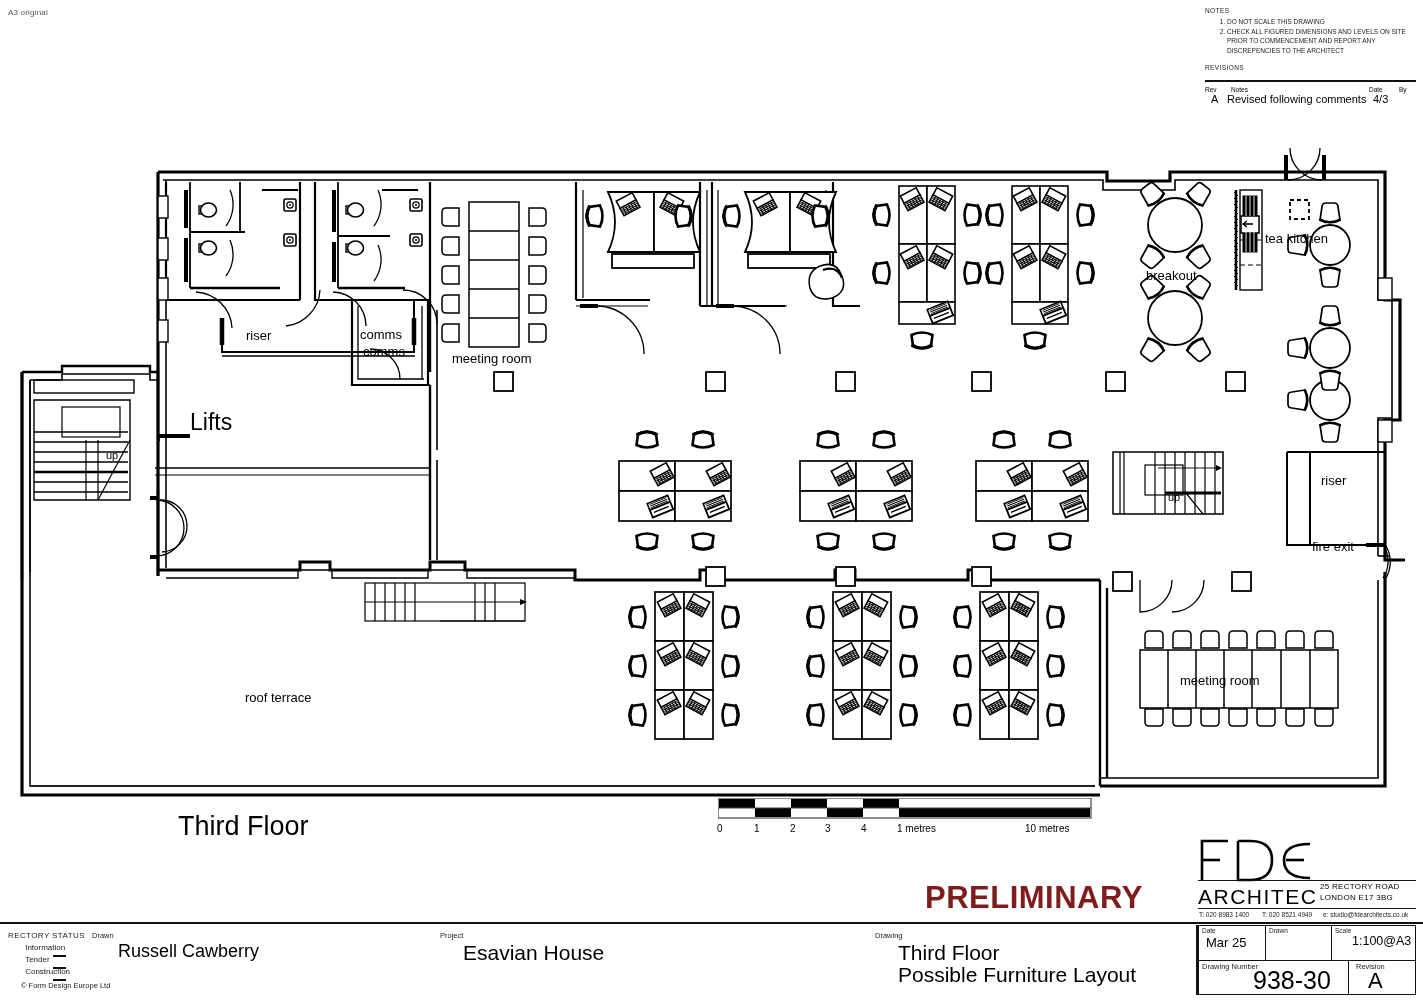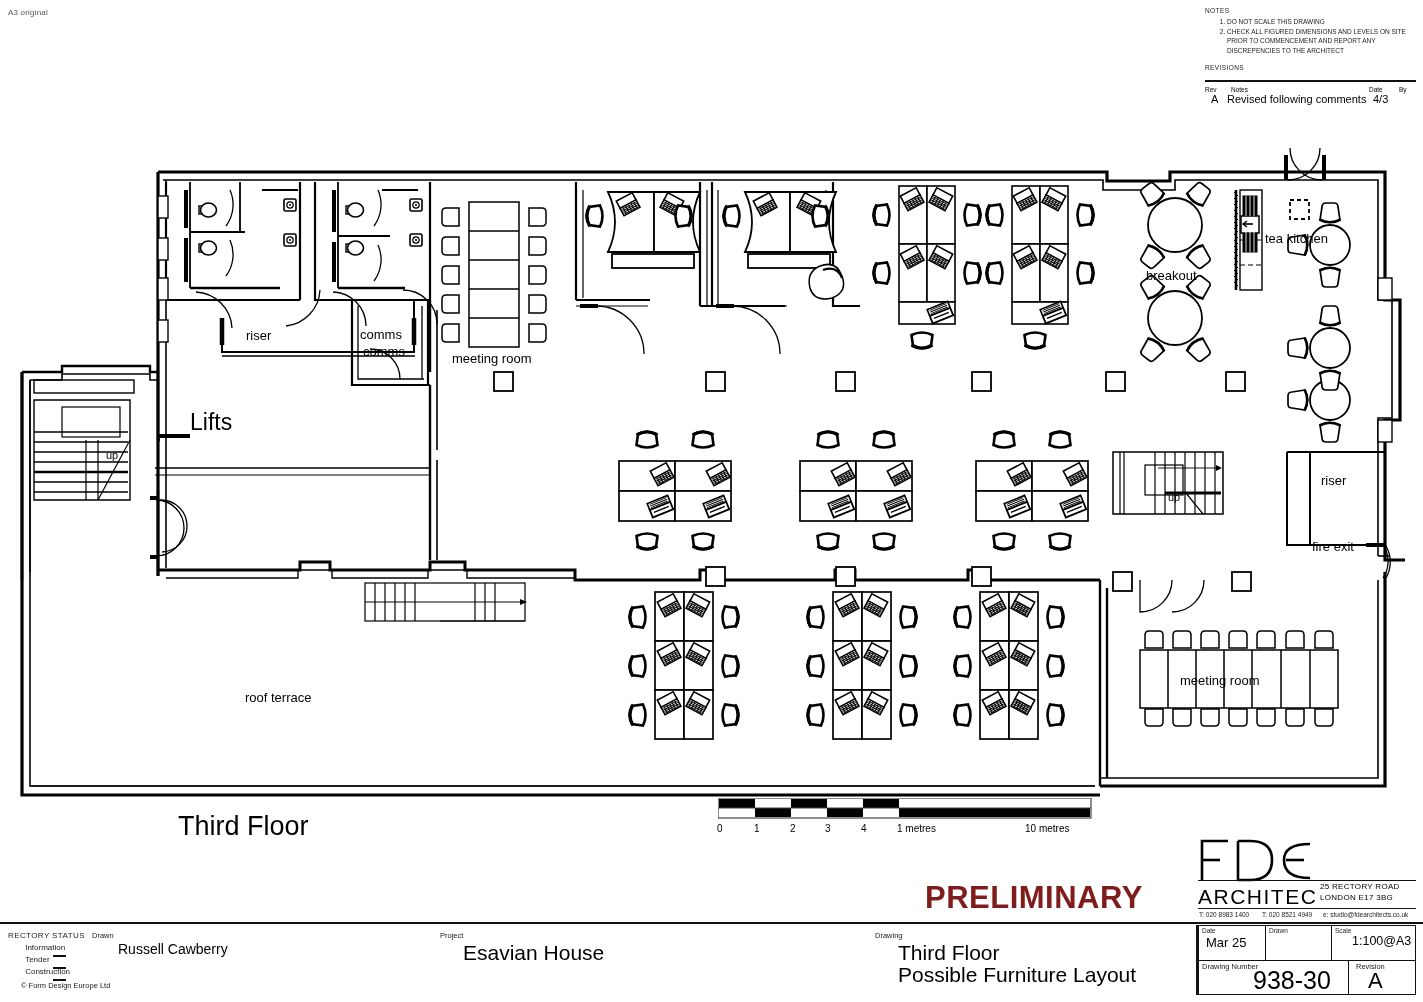--- a/index.html
+++ b/index.html
@@ -60,21 +60,21 @@
   
   #status-block{left:8px;top:930px;font-size:8px;line-height:1.55;color:#222;}
   .st-row{display:flex;align-items:center;height:12px;flex-direction:column;}
   .st-row .st-lbl{width:68px;}
   .box-empty{width:11px;height:11px;border:1.3px solid #111;background:#fff;}
   .box-filled{width:11px;height:11px;border:1.3px solid #111;background:#111;}
   #status-title{letter-spacing:.4px;font-size:8px;}
   #copyright{font-size:7.5px;margin-top:2px;margin-left:13px;}
 
   #client-cap{left:92px;top:931px;font-size:7.5px;color:#222;}
-  #client-name{left:118px;top:941px;font-size:14px;}
+  #client-name{left:118px;top:941px;font-size:18px;}
   #project-cap{left:440px;top:931px;font-size:7.5px;color:#222;}
   #project-name{left:463px;top:941px;font-size:21px;}
   #drawing-cap{left:875px;top:931px;font-size:7.5px;color:#222;}
   #drawing-l1{left:898px;top:941px;font-size:21px;}
   #drawing-l2{left:898px;top:963px;font-size:21px;}
 
   
   #fde-logo{left:1198px;top:838px;}
   #arch-word{left:1198px;top:884px;}
   #addr-l1{left:1320px;top:882px;font-size:8px;letter-spacing:.3px;}

